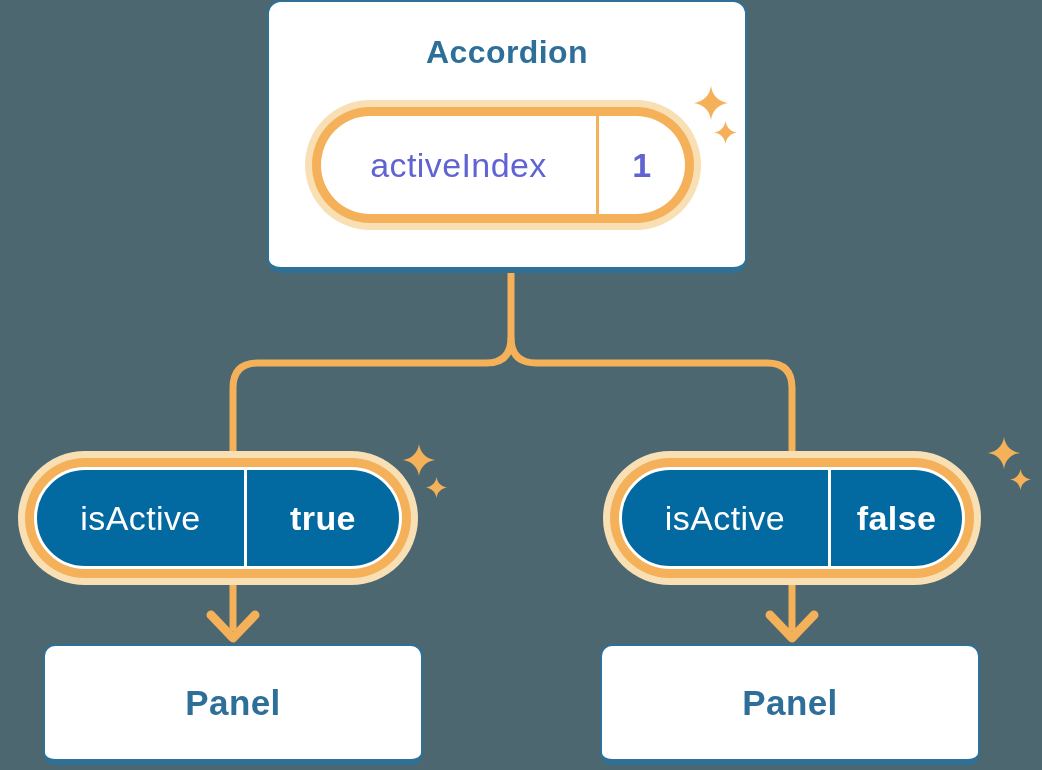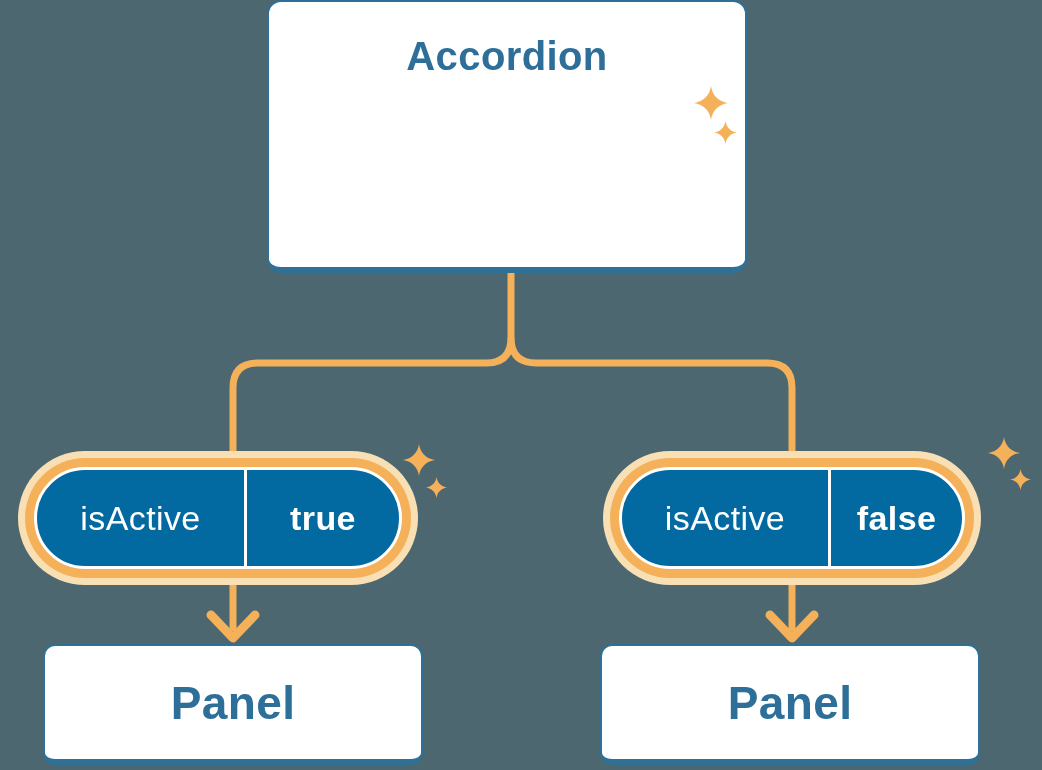--- a/index.html
+++ b/index.html
@@ -45,27 +45,27 @@
     justify-content: center;
   }
   .card.panel.left  { left: 43px; }
   .card.panel.right { left: 600px; }
 
   .card-title {
     position: absolute;
     left: 0; top: 32px;
     width: 100%;
     text-align: center;
-    font-size: 40px;
+    font-size: 32px;
     font-weight: 600;
     letter-spacing: 0.4px;
     color: #2E6F99;
   }
   .panel-label {
-    font-size: 46px;
+    font-size: 35px;
     font-weight: 600;
     letter-spacing: 0.4px;
     color: #2E6F99;
   }
 
   
   .pill-halo {
     position: absolute;
     background: #F9DFB4;
     border-radius: 70px;
@@ -134,20 +134,33 @@
     <path d="M511 338 Q511 363 536 363 L767 363 Q792 363 792 388 L792 631" stroke="#F4B159" stroke-width="7"></path>
 
     <path d="M211 615 L233 638 L255 615" stroke="#F4B159" stroke-width="9" stroke-linecap="round" stroke-linejoin="round"></path>
     <path d="M770 615 L792 638 L814 615" stroke="#F4B159" stroke-width="9" stroke-linecap="round" stroke-linejoin="round"></path>
   </svg>
 
   <div class="card accordion">
     <div class="card-title">Accordion</div>
   </div>
 
+  <div class="pill-halo top-pill">
+    <div class="pill-ring">
+      <div class="pill-body light">
+        <div class="pill-cell pill-label-cell">
+          <span class="pill-label-text">activeIndex</span>
+        </div>
+        <div class="pill-divider"></div>
+        <div class="pill-cell pill-value-cell">
+          <span class="pill-value-text">1</span>
+        </div>
+      </div>
+    </div>
+  </div>
 
   <div class="sparkle" style="left:694px; top:86px;">
     <svg width="34" height="34" viewBox="0 0 24 24">
       <path fill="#F4B159" d="M12 0C12.9 6.6 17.4 11.1 24 12C17.4 12.9 12.9 17.4 12 24C11.1 17.4 6.6 12.9 0 12C6.6 11.1 11.1 6.6 12 0Z"></path>
     </svg>
   </div>
   <div class="sparkle" style="left:714px; top:121px;">
     <svg width="23" height="23" viewBox="0 0 24 24">
       <path fill="#F4B159" d="M12 0C12.9 6.6 17.4 11.1 24 12C17.4 12.9 12.9 17.4 12 24C11.1 17.4 6.6 12.9 0 12C6.6 11.1 11.1 6.6 12 0Z"></path>
     </svg>

